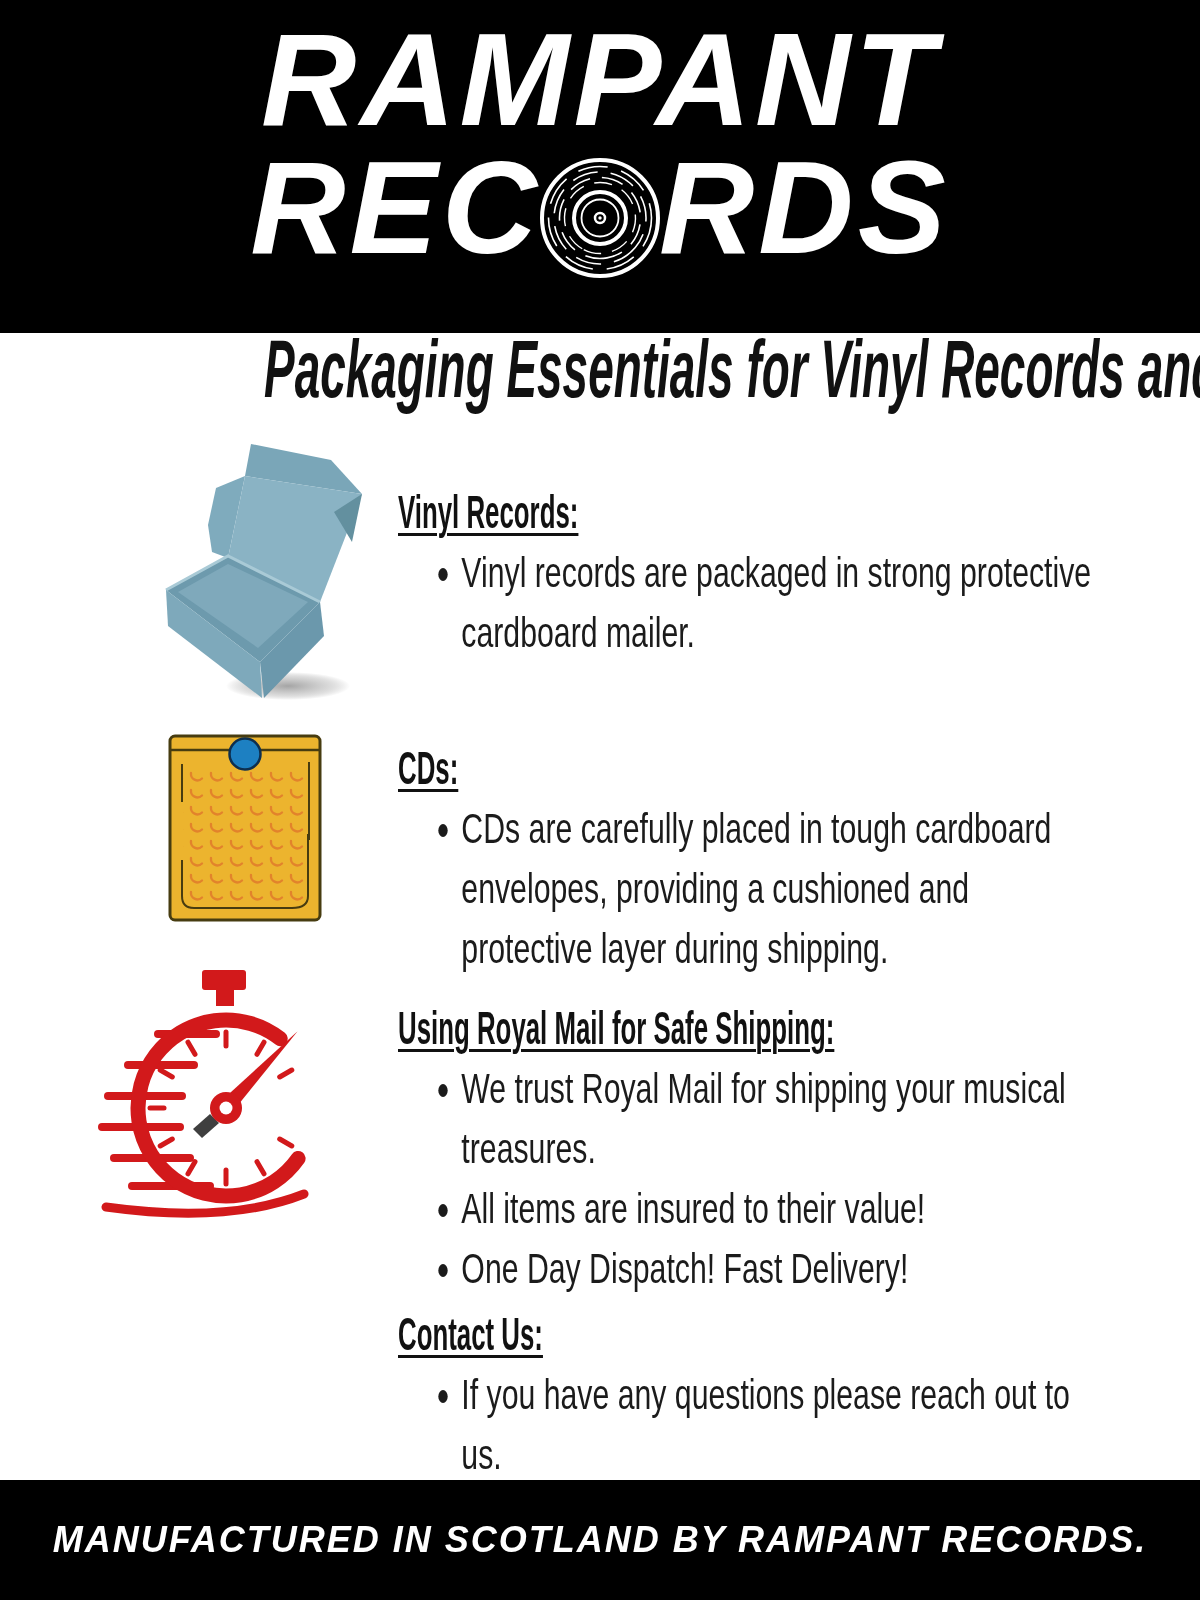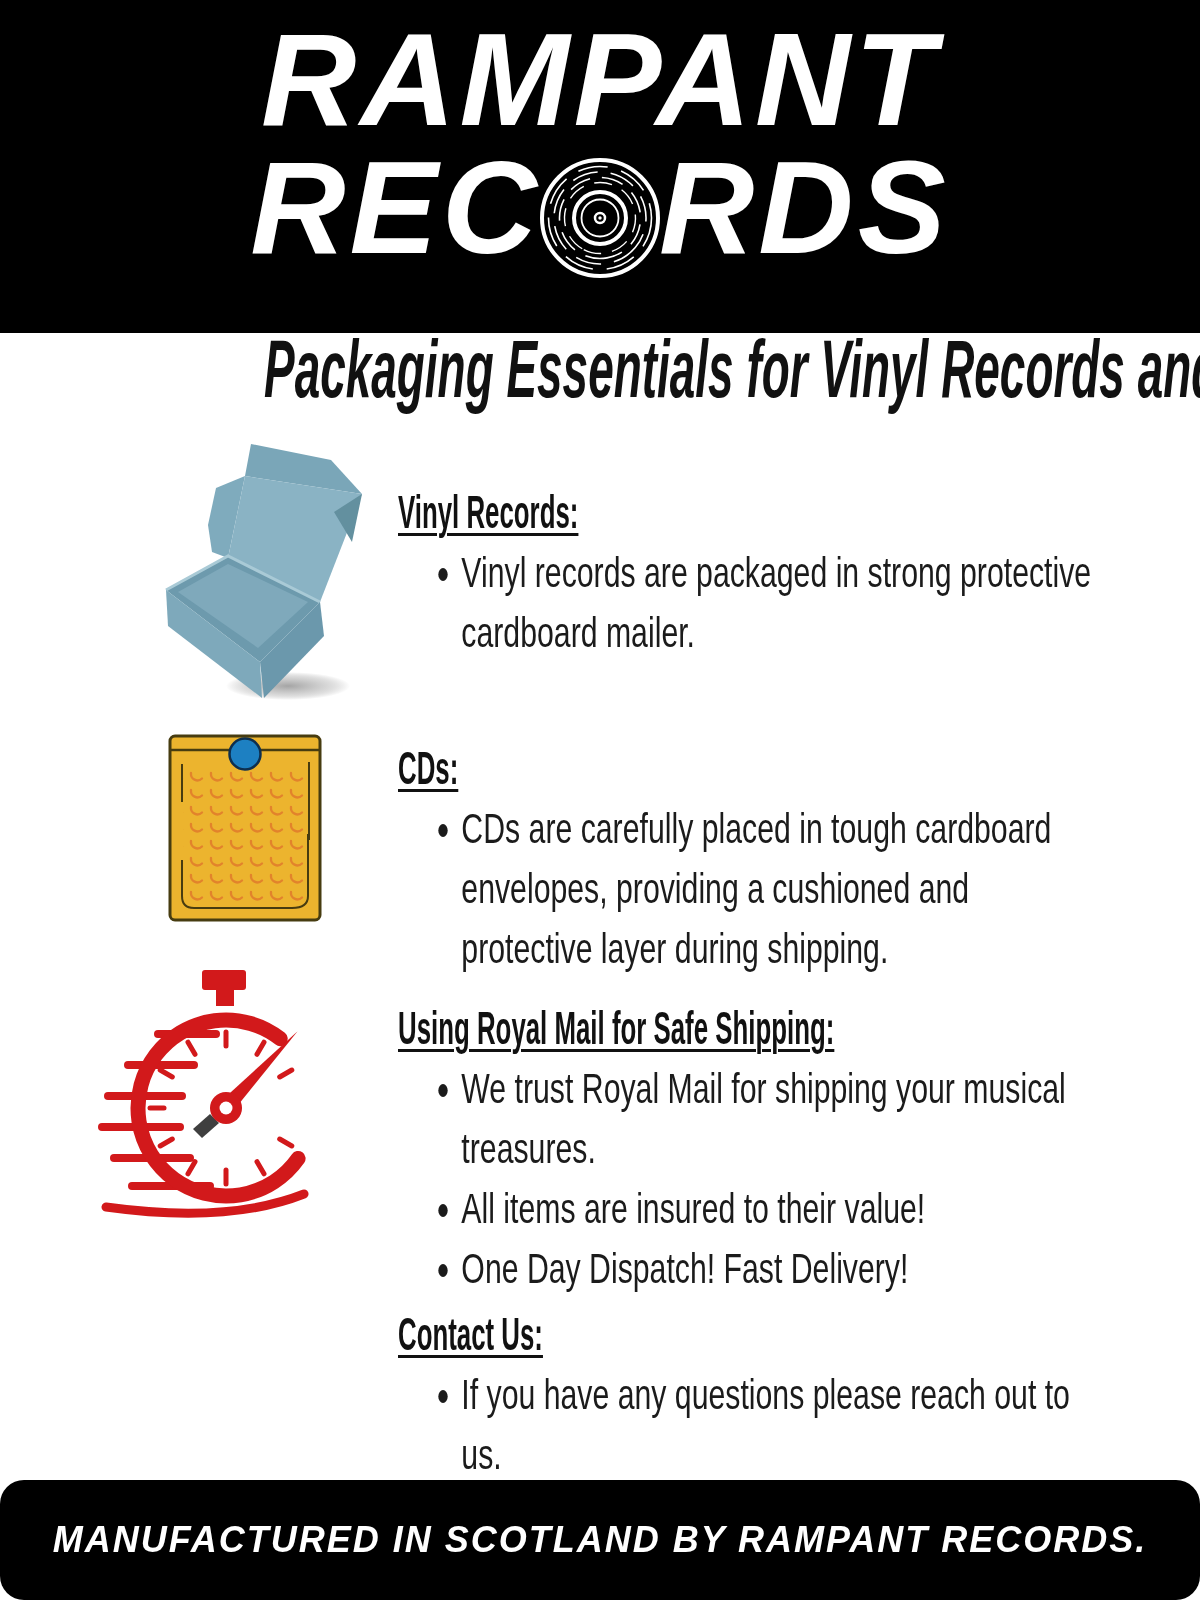--- a/index.html
+++ b/index.html
@@ -31,21 +31,21 @@
   
   .icon{position:absolute;}
   .icon svg{display:block;width:100%;height:100%;}
   .icon-box{left:148px;top:430px;width:230px;height:272px;}
   .icon-env{left:168px;top:734px;width:154px;height:188px;}
   .icon-watch{left:98px;top:966px;width:238px;height:252px;}
   .icon-sign{left:148px;top:1244px;width:190px;height:178px;}
 
   
   .ftr{position:absolute;left:0;top:1480px;width:1200px;height:120px;background:var(--header_bg,#000);
-       display:flex;align-items:center;justify-content:center;border-radius:24px;}
+       display:flex;align-items:center;justify-content:center;}
   .ftr-text{color:#fff;font-weight:bold;font-style:italic;font-size:36px;letter-spacing:2px;white-space:nowrap;}
 </style>
 </head>
 <body>
 
 <div class="page">
 
   <header class="hdr">
     <div class="brand">
       <div class="brand-line1">RAMPANT</div>

